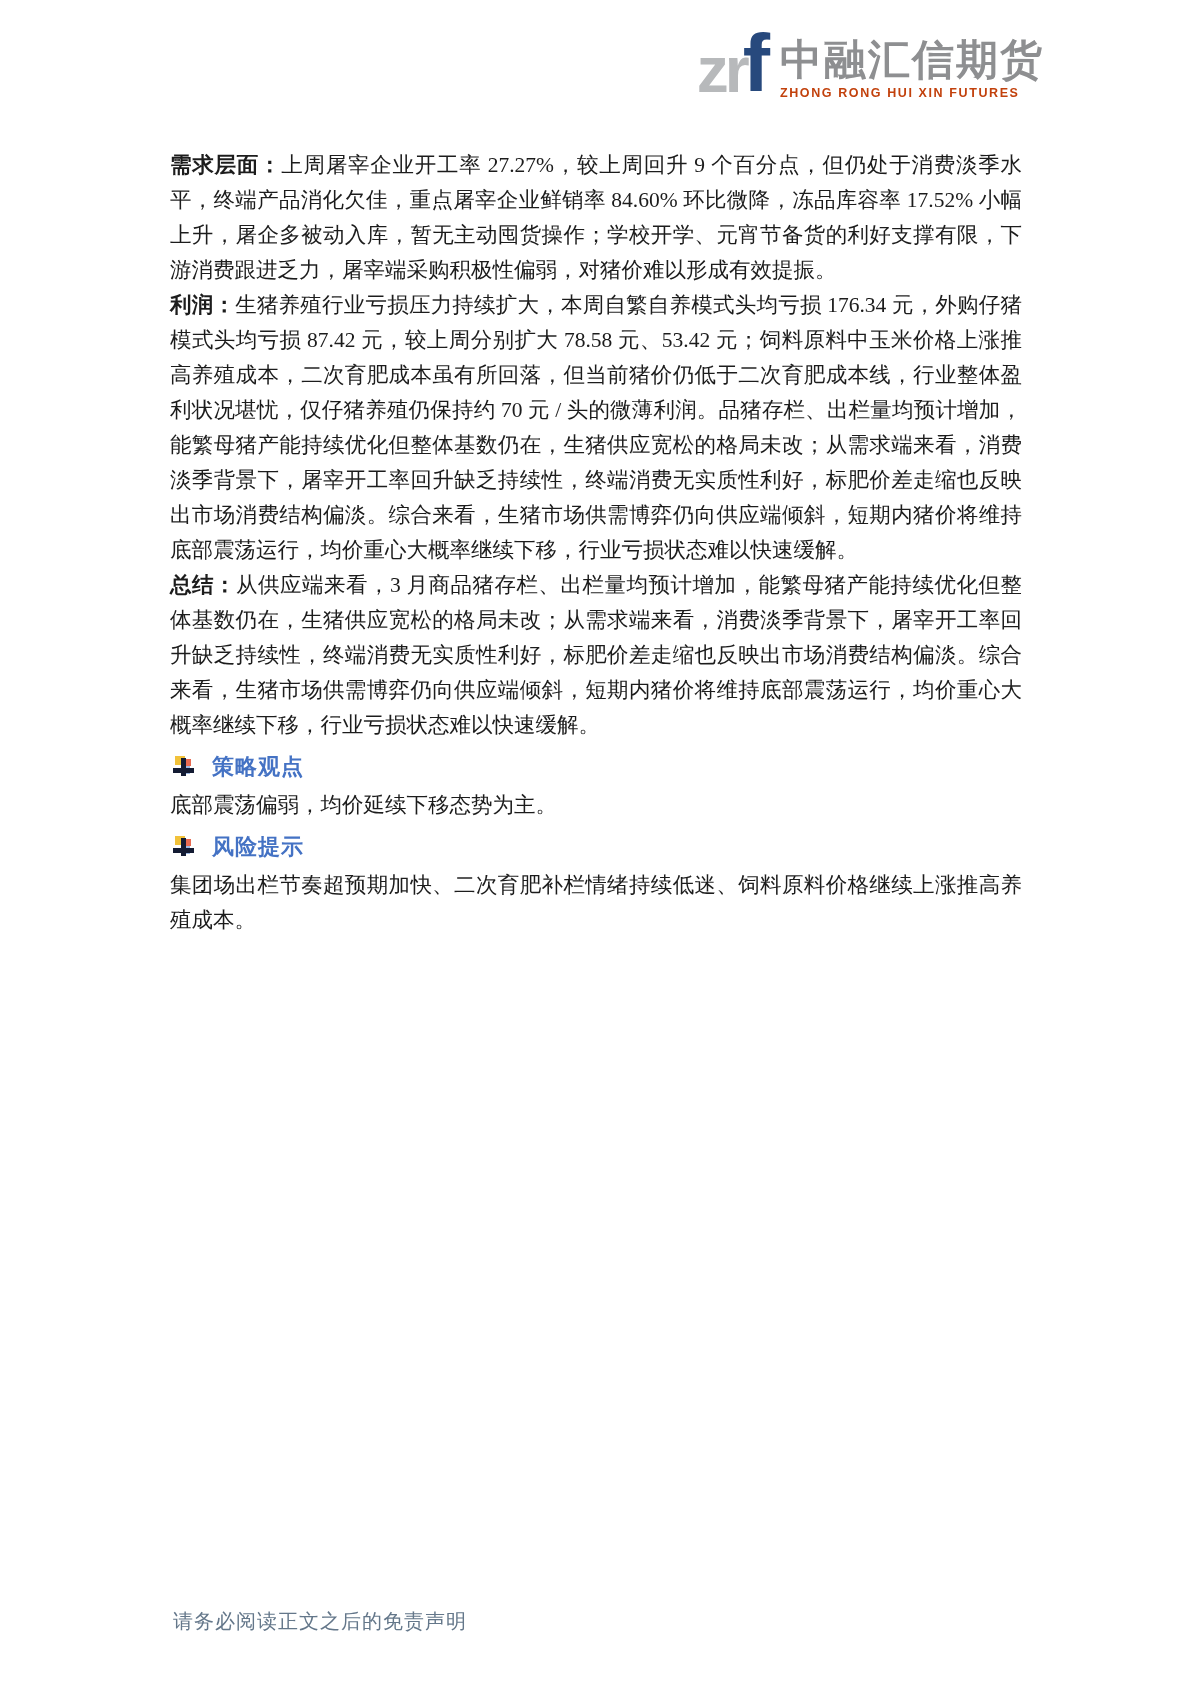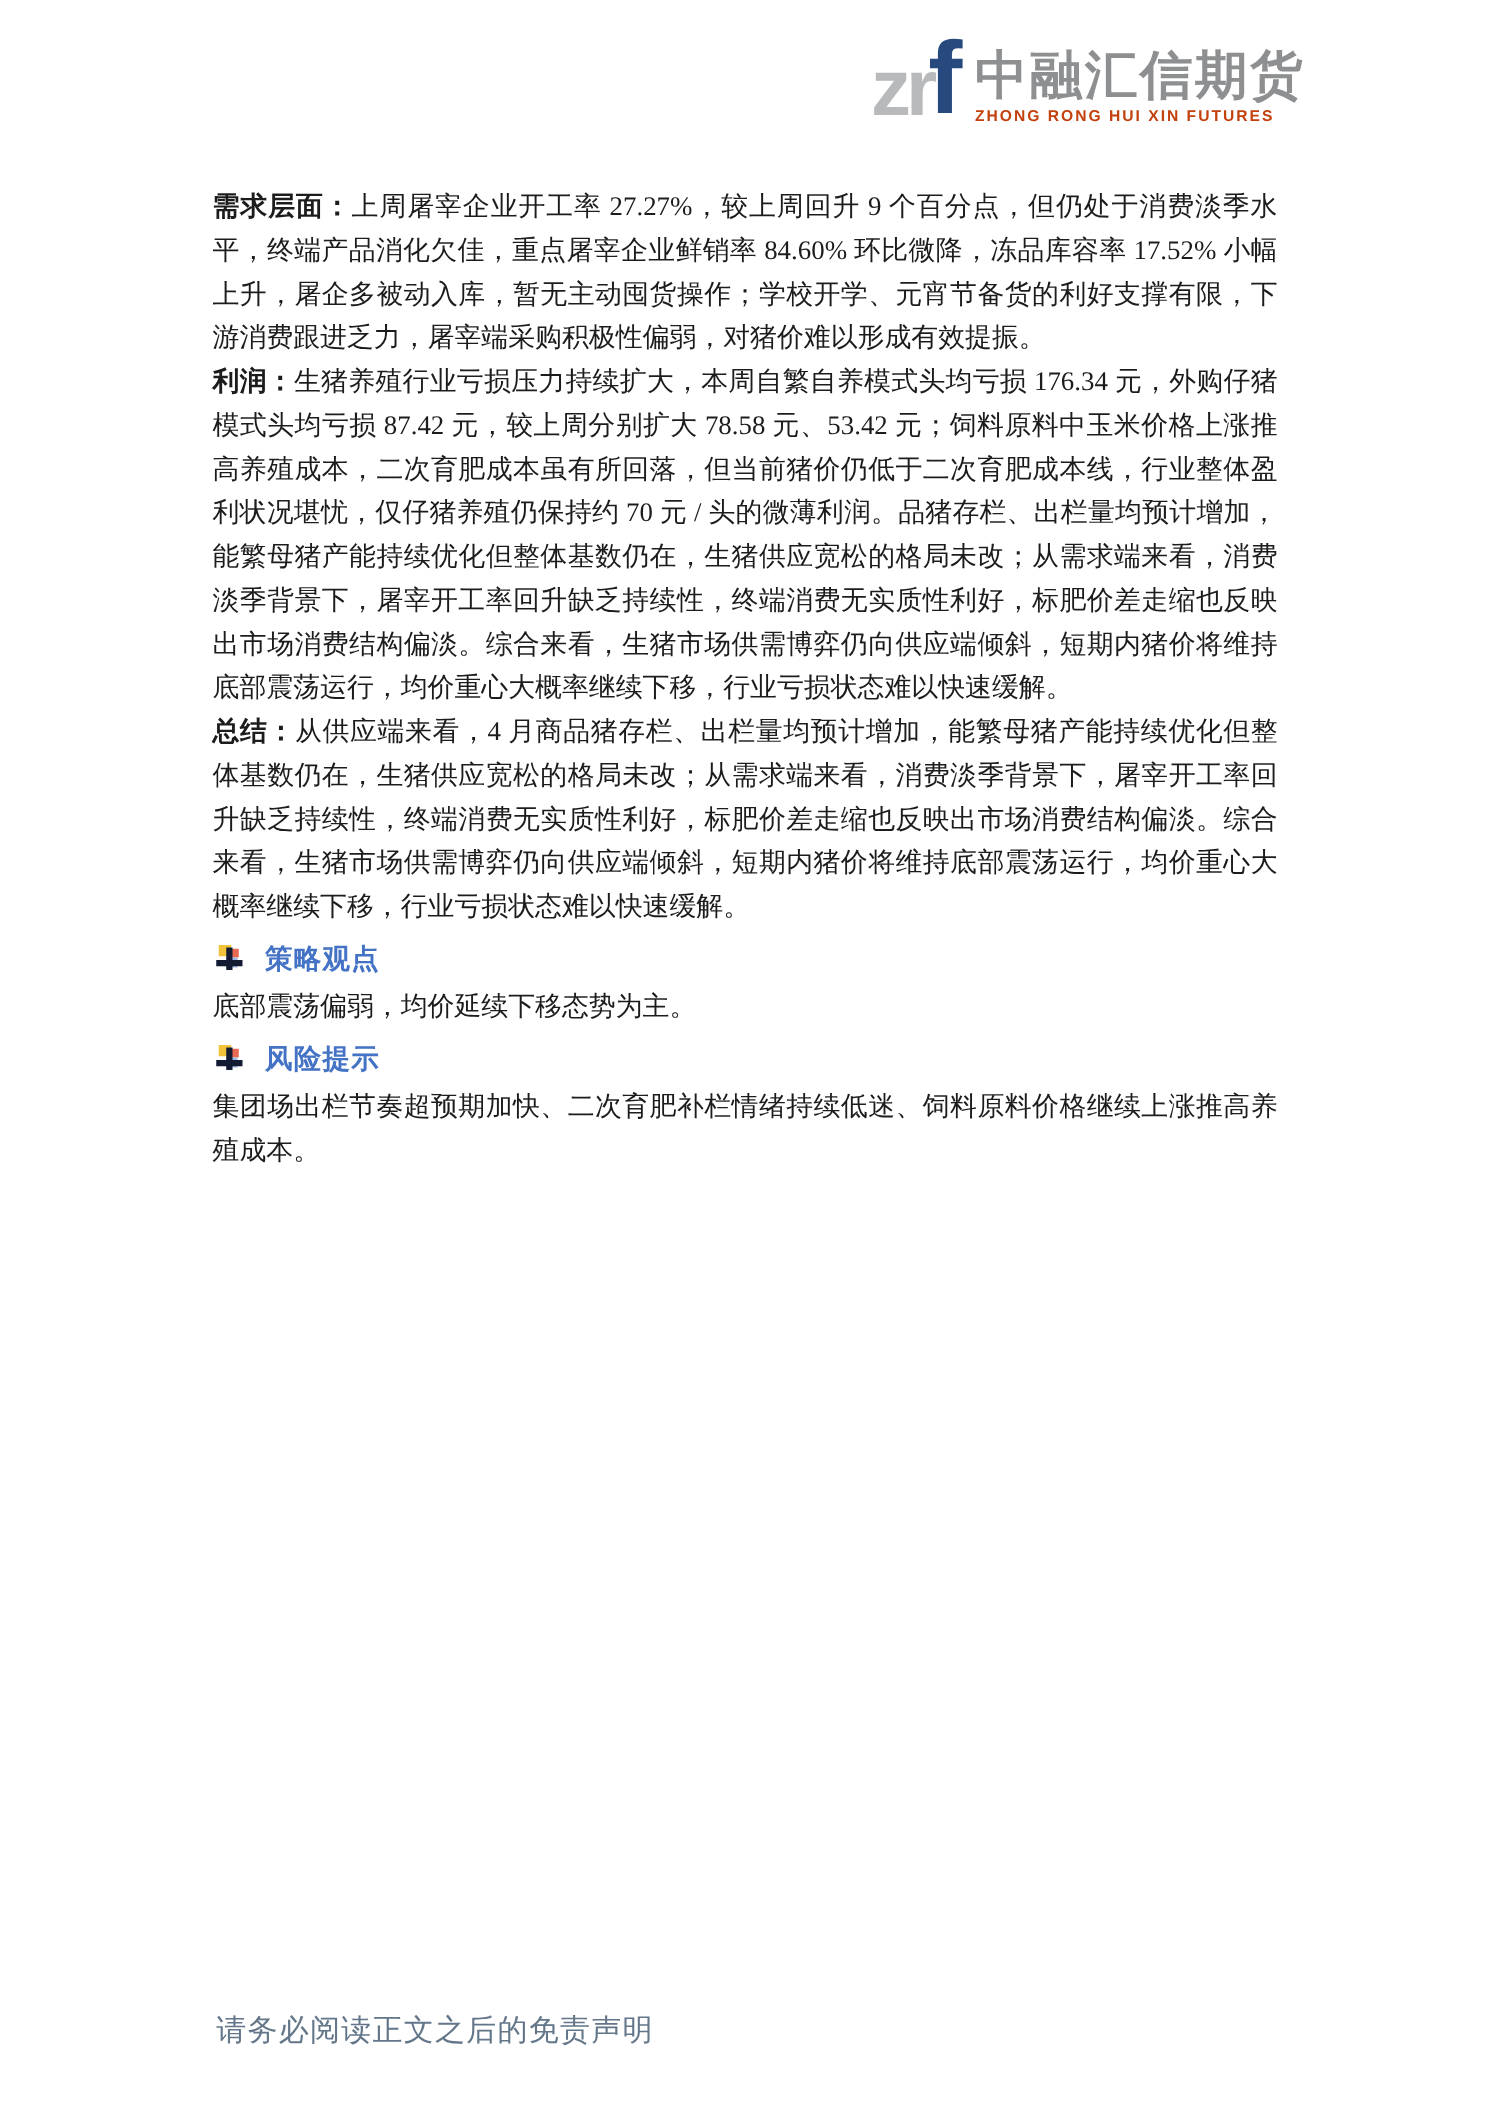--- a/index.html
+++ b/index.html
@@ -59,21 +59,21 @@
   .bullet { position: relative; width: 24px; height: 24px; margin-left: 2px; }
   .bullet .sq-yellow { position: absolute; left: 3px; top: 1px;  width: 10px; height: 9px; background: #f2c23a; }
   .bullet .sq-red    { position: absolute; left: 12px; top: 4px; width: 7px;  height: 7px; background: #e86a52; }
   .bullet .sq-blue   { position: absolute; left: 9px; top: 11px; width: 9px;  height: 8px; background: #9db9e4; }
   .bullet .bar-v     { position: absolute; left: 9px; top: 3px;  width: 5px;  height: 18px; background: #131b33; }
   .bullet .bar-h     { position: absolute; left: 1px; top: 13px; width: 21px; height: 5px;  background: #131b33; }
 
   
   .footer {
     position: absolute; left: 173px; top: 1608px;
-    font-size: 24px; color: #64778a; letter-spacing: 1px;
+    font-size: 20px; color: #64778a; letter-spacing: 1px;
   }
 </style>
 </head>
 <body>
 
 <div class="logo">
   <div class="logo-mark">
     <span class="logo-zr">zr</span>
       <span class="logo-f">f</span>
   </div>
@@ -82,21 +82,21 @@
     <div class="logo-en">ZHONG RONG HUI XIN FUTURES</div>
   </div>
 </div>
 
 <div class="content">
 
   <p class="para"><span class="para-label">需求层面：</span><span>上周屠宰企业开工率 27.27%，较上周回升 9 个百分点，但仍处于消费淡季水平，终端产品消化欠佳，重点屠宰企业鲜销率 84.60% 环比微降，冻品库容率 17.52% 小幅上升，屠企多被动入库，暂无主动囤货操作；学校开学、元宵节备货的利好支撑有限，下游消费跟进乏力，屠宰端采购积极性偏弱，对猪价难以形成有效提振。</span></p>
 
   <p class="para"><span class="para-label">利润：</span><span>生猪养殖行业亏损压力持续扩大，本周自繁自养模式头均亏损 176.34 元，外购仔猪模式头均亏损 87.42 元，较上周分别扩大 78.58 元、53.42 元；饲料原料中玉米价格上涨推高养殖成本，二次育肥成本虽有所回落，但当前猪价仍低于二次育肥成本线，行业整体盈利状况堪忧，仅仔猪养殖仍保持约 70 元 / 头的微薄利润。品猪存栏、出栏量均预计增加，能繁母猪产能持续优化但整体基数仍在，生猪供应宽松的格局未改；从需求端来看，消费淡季背景下，屠宰开工率回升缺乏持续性，终端消费无实质性利好，标肥价差走缩也反映出市场消费结构偏淡。综合来看，生猪市场供需博弈仍向供应端倾斜，短期内猪价将维持底部震荡运行，均价重心大概率继续下移，行业亏损状态难以快速缓解。</span></p>
 
-  <p class="para"><span class="para-label">总结：</span><span>从供应端来看，4 月商品猪存栏、出栏量均预计增加，能繁母猪产能持续优化但整体基数仍在，生猪供应宽松的格局未改；从需求端来看，消费淡季背景下，屠宰开工率回升缺乏持续性，终端消费无实质性利好，标肥价差走缩也反映出市场消费结构偏淡。综合来看，生猪市场供需博弈仍向供应端倾斜，短期内猪价将维持底部震荡运行，均价重心大概率继续下移，行业亏损状态难以快速缓解。</span></p>
+  <p class="para"><span class="para-label">总结：</span><span>从供应端来看，3 月商品猪存栏、出栏量均预计增加，能繁母猪产能持续优化但整体基数仍在，生猪供应宽松的格局未改；从需求端来看，消费淡季背景下，屠宰开工率回升缺乏持续性，终端消费无实质性利好，标肥价差走缩也反映出市场消费结构偏淡。综合来看，生猪市场供需博弈仍向供应端倾斜，短期内猪价将维持底部震荡运行，均价重心大概率继续下移，行业亏损状态难以快速缓解。</span></p>
 
   <div class="section-header">
     <span class="bullet">
       <span class="sq-yellow"></span>
         <span class="sq-red"></span>
         <span class="sq-blue"></span>
         <span class="bar-v"></span>
         <span class="bar-h"></span>
     </span>
     <span class="section-title">策略观点</span>

